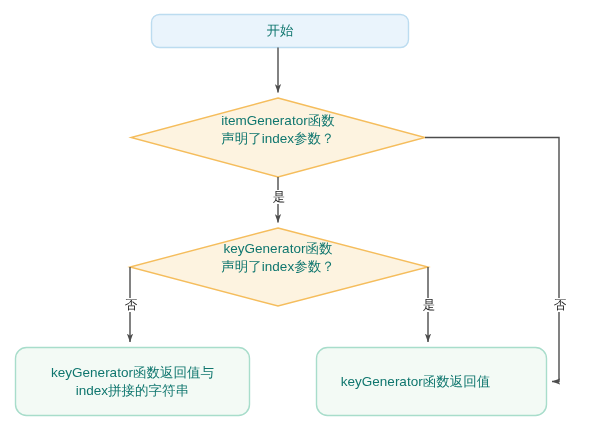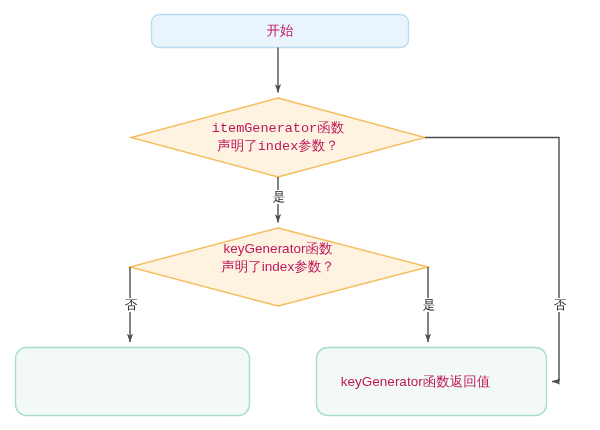--- a/index.html
+++ b/index.html
@@ -24,21 +24,21 @@
     left: 0;
     width: 600px;
     height: 430px;
   }
   .node-label {
     position: absolute;
     display: flex;
     align-items: center;
     justify-content: center;
     text-align: center;
-    color: #be185d;
+    color: #0f766e;
     font-size: 13.5px;
     line-height: 18px;
     white-space: pre-line;
     pointer-events: none;
   }
   .edge-label {
     position: absolute;
     color: #1c1c1c;
     font-size: 12.5px;
     line-height: 14px;
@@ -75,26 +75,28 @@
 
     <path d="M425,137.5 L559,137.5 L559,381.5 L552,381.5" fill="none" stroke="#4d4d4d" stroke-width="1.4" marker-end="url(#arrowhead)"></path>
 
     <path d="M130,267 L130,342" fill="none" stroke="#4d4d4d" stroke-width="1.4" marker-end="url(#arrowhead)"></path>
 
     <path d="M428,267 L428,342" fill="none" stroke="#4d4d4d" stroke-width="1.4" marker-end="url(#arrowhead)"></path>
   </svg>
 
   <div class="node-label" style="left:151px; top:14px; width:258px; height:34px;">开始</div>
 
-  <div class="node-label" style="left:158px; top:118px; width:240px; height:40px;font-family:Liberation Mono, monospace;">itemGenerator函数
+  <div class="node-label" style="left:158px; top:110px; width:240px; height:40px;">itemGenerator函数
 声明了index参数？</div>
 
   <div class="node-label" style="left:158px; top:238px; width:240px; height:40px;">keyGenerator函数
 声明了index参数？</div>
 
+  <div class="node-label" style="left:15px; top:347px; width:235px; height:69px;">keyGenerator函数返回值与
+index拼接的字符串</div>
 
   <div class="node-label" style="left:300px; top:347px; width:231px; height:69px;">keyGenerator函数返回值</div>
 
   <div class="edge-label" style="left:268px; top:190px; width:20px;">是</div>
 
   <div class="edge-label" style="left:549px; top:298px; width:20px;">否</div>
 
   <div class="edge-label" style="left:120px; top:298px; width:20px;">否</div>
 
   <div class="edge-label" style="left:418px; top:298px; width:20px;">是</div>

